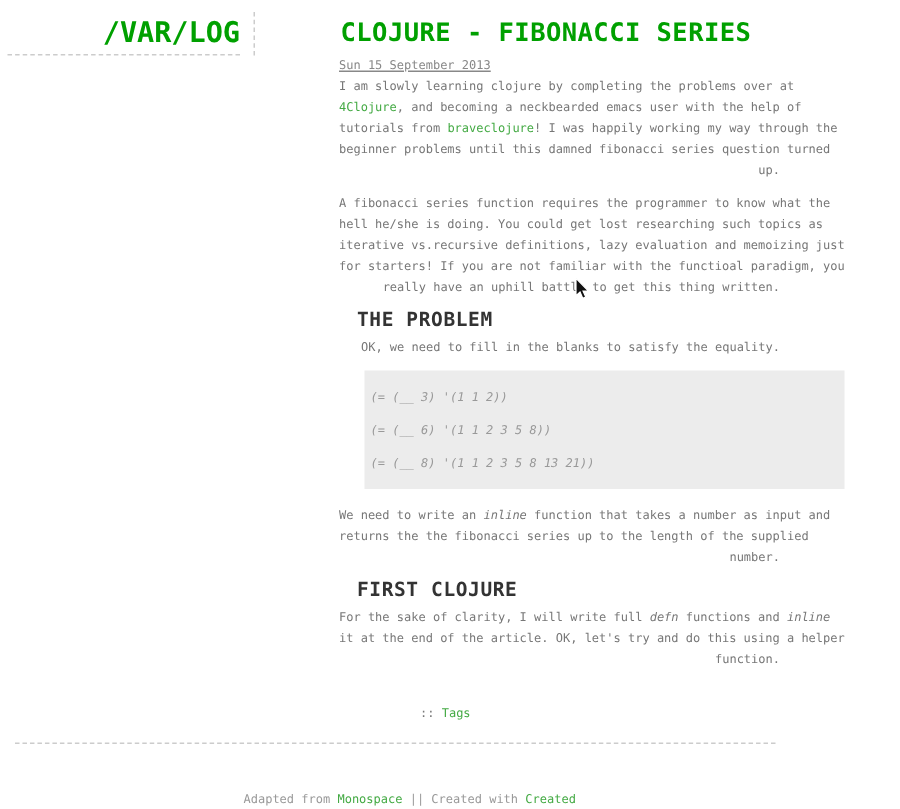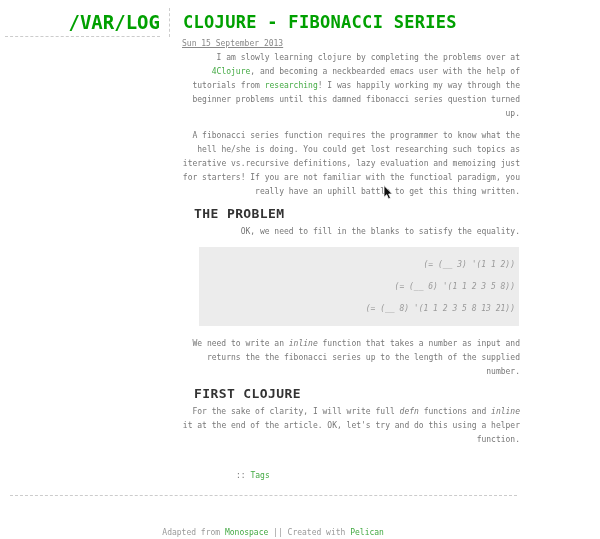--- a/index.html
+++ b/index.html
@@ -12,21 +12,21 @@
     --codebg:#ECECEC;
   }
   *{box-sizing:border-box;}
   html,body{margin:0;padding:0;}
   body{
     width:600px;height:539px;overflow:hidden;position:relative;
     background:#ffffff;
     font-family:"DejaVu Sans Mono","Liberation Mono",monospace;
   }
   .page{width:520px;padding-top:8px;}
-  .masthead-row{display:flex;align-items:flex-start;}
+  .masthead-row{display:flex;align-items:flex-start;gap:44px;}
 
   
   .sidebar{
     width:170px;min-width:170px;
     padding-left:5px;padding-right:9px;
     border-right:1px dashed var(--dash);
     text-align:right;
   }
   .site-title{
     display:block;
@@ -59,21 +59,21 @@
     font-size:13px;font-weight:bold;color:var(--heading);
     line-height:14px;letter-spacing:0.4px;margin:0 0 4px 12px;white-space:pre;
   }
   h2.mbz{margin-bottom:4px;}
 
   pre.code-block{
     font-family:inherit;
     font-size:8px;font-style:italic;color:var(--muted);line-height:11px;
     background:var(--codebg);
     width:320px;margin:0 0 11px 17px;padding:12px 4px;
-    white-space:pre;overflow:hidden;text-align:right;
+    white-space:pre;overflow:hidden;
   }
 
   .tags-line{
     font-size:8px;color:var(--body);line-height:14px;
     margin:22px 0 0 54px;white-space:pre;
   }
 
   .footer{
     border-top:1px dashed var(--dash);
     margin:12px 3px 0 10px;
@@ -96,21 +96,21 @@
     <div class="sidebar">
       <a href="#" class="site-title">/VAR/LOG</a>
     </div>
 
     <div class="content">
       <a href="#" class="article-title">CLOJURE - FIBONACCI SERIES</a>
       <div class="article-date">Sun 15 September 2013</div>
 
       <p class="body-text mb4"><span>I am slowly learning clojure by completing the problems over at
 </span><a href="#" class="green-link">4Clojure</a><span>, and becoming a neckbearded emacs user with the help of
-tutorials from </span><a href="#" class="green-link">researching</a><span>! I was happily working my way through the
+tutorials from </span><a href="#" class="green-link">braveclojure</a><span>! I was happily working my way through the
 beginner problems until this damned fibonacci series question turned
 up.</span></p>
       <p class="body-text"><span>A fibonacci series function requires the programmer to know what the
 hell he/she is doing. You could get lost researching such topics as
 iterative vs.recursive definitions, lazy evaluation and memoizing just
 for starters! If you are not familiar with the functioal paradigm, you
 really have an uphill battle to get this thing written.</span></p>
 
       <h2 class="section-heading">THE PROBLEM</h2>
       <p class="body-text mb7"><span>OK, we need to fill in the blanks to satisfy the equality.</span></p>
@@ -128,21 +128,21 @@
       <h2 class="section-heading mbz">FIRST CLOJURE</h2>
       <p class="body-text"><span>For the sake of clarity, I will write full </span><em>defn</em><span> functions and </span><em>inline</em><span>
 it at the end of the article. OK, let's try and do this using a helper
 function.</span></p>
 
       <div class="tags-line"><span>:: </span><a href="#" class="green-link">Tags</a></div>
     </div>
   </div>
 
   <div class="footer">
-    <span><span>Adapted from </span><a href="#" class="green-link">Monospace</a><span> || Created with </span><a href="#" class="green-link">Pelican</a></span>
+    <span><span>Adapted from </span><a href="#" class="green-link">Monospace</a><span> || Created with </span><a href="#" class="green-link">Created</a></span>
   </div>
 </div>
 
 <div class="mouse-cursor">
   <svg width="12" height="16" viewBox="0 0 12 16">
     <path d="M1 0.5 L1 12.2 L3.7 9.7 L5.5 13.9 L7.5 13 L5.7 9 L9.3 9 Z" fill="#111111" stroke="#ffffff" stroke-width="0.8"></path>
   </svg>
 </div>
 
 </body></html>

